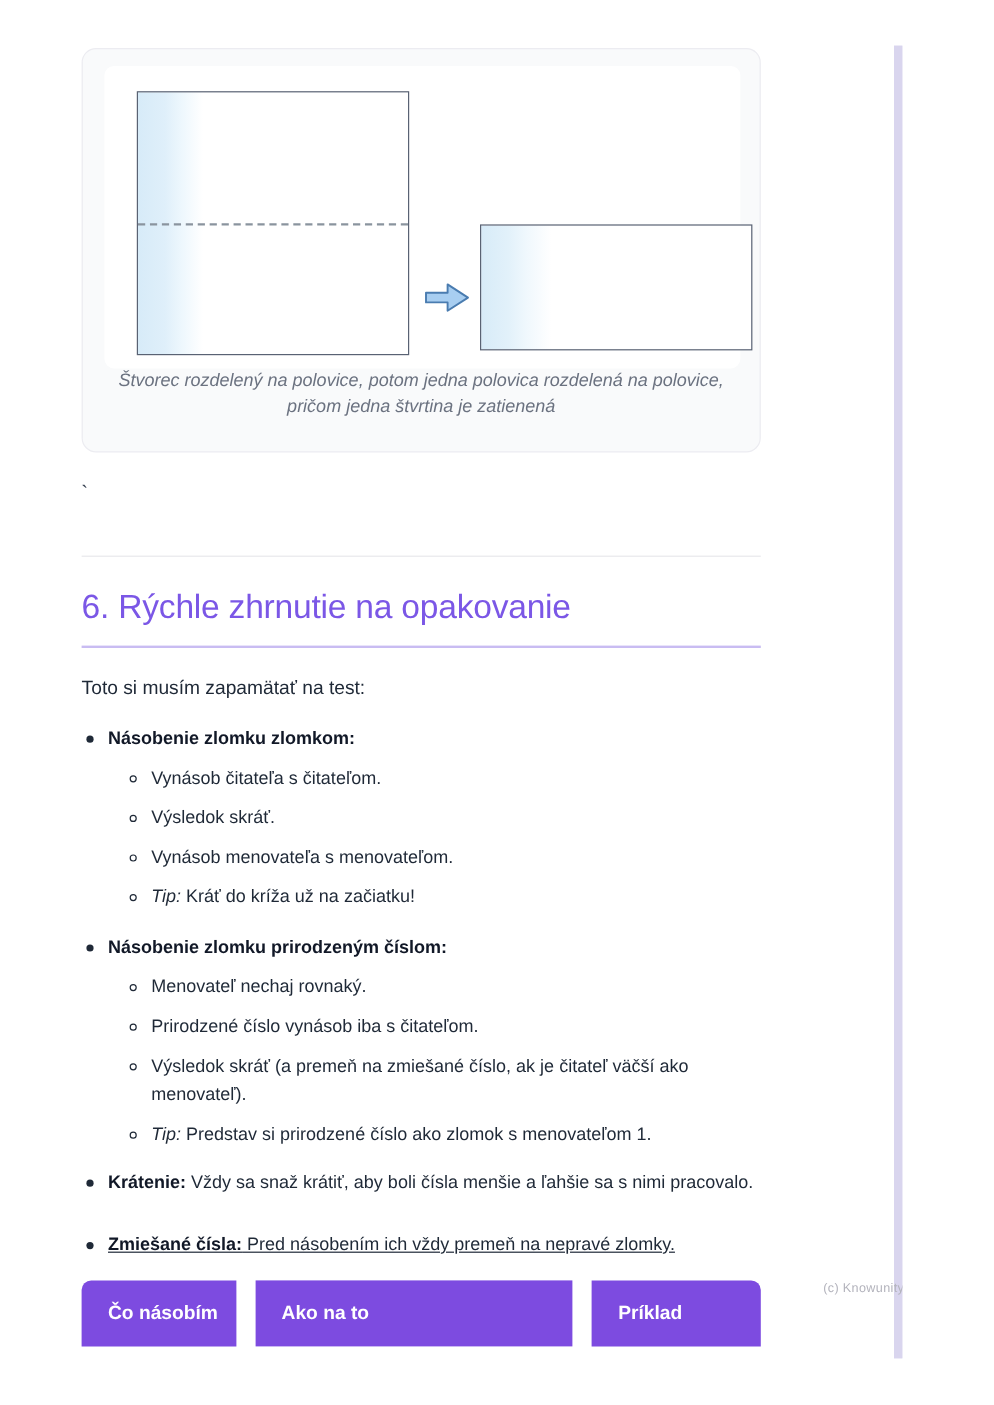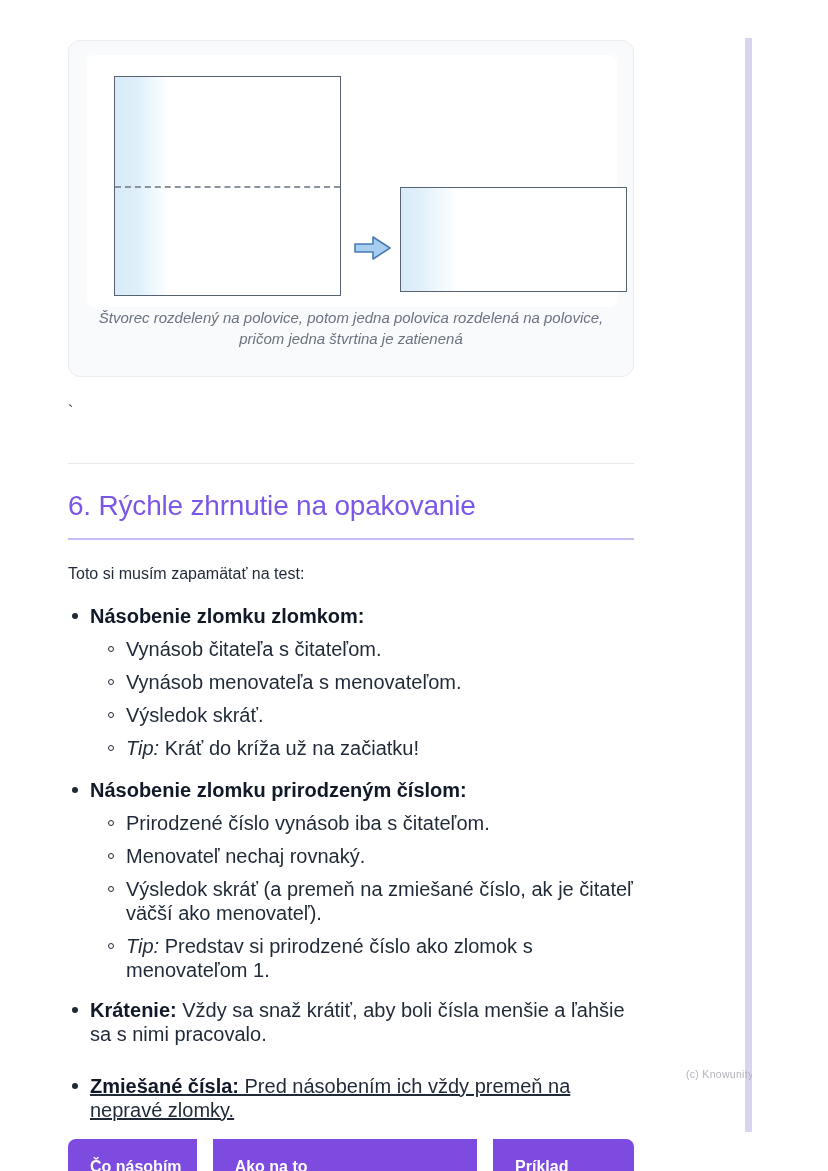--- a/index.html
+++ b/index.html
@@ -103,21 +103,21 @@
     margin-top: 22px;
     font-size: 16px;
     line-height: 24px;
   }
 
   
   .summary { margin-top: 18px; }
   .row {
     display: flex;
     align-items: flex-start;
-    font-size: 20px;
+    font-size: 15px;
     line-height: 24px;
   }
   .row.l1 { margin-top: 18px; padding-left: 4px; }
   .row.l1:first-child { margin-top: 0; }
   .row.l2 { margin-top: 9px; padding-left: 40px; }
   .marker {
     flex: 0 0 auto;
     width: 18px;
     display: flex;
     justify-content: flex-start;
@@ -221,52 +221,52 @@
       <div class="row l2">
         <span class="marker">
             <span class="circle"></span>
           </span>
         <span class="txt">Vynásob čitateľa s čitateľom.</span>
       </div>
       <div class="row l2">
         <span class="marker">
             <span class="circle"></span>
           </span>
+        <span class="txt">Výsledok skráť.</span>
+      </div>
+      <div class="row l2">
+        <span class="marker">
+            <span class="circle"></span>
+          </span>
         <span class="txt">Vynásob menovateľa s menovateľom.</span>
       </div>
       <div class="row l2">
         <span class="marker">
             <span class="circle"></span>
           </span>
-        <span class="txt">Výsledok skráť.</span>
-      </div>
-      <div class="row l2">
-        <span class="marker">
-            <span class="circle"></span>
-          </span>
         <span class="txt"><span class="it">Tip:</span><span> Kráť do kríža už na začiatku!</span></span>
       </div>
 
       <div class="row l1">
         <span class="marker">
             <span class="dot"></span>
           </span>
         <span class="txt b">Násobenie zlomku prirodzeným číslom:</span>
       </div>
       <div class="row l2">
         <span class="marker">
             <span class="circle"></span>
           </span>
+        <span class="txt">Menovateľ nechaj rovnaký.</span>
+      </div>
+      <div class="row l2">
+        <span class="marker">
+            <span class="circle"></span>
+          </span>
         <span class="txt">Prirodzené číslo vynásob iba s čitateľom.</span>
-      </div>
-      <div class="row l2">
-        <span class="marker">
-            <span class="circle"></span>
-          </span>
-        <span class="txt">Menovateľ nechaj rovnaký.</span>
       </div>
       <div class="row l2">
         <span class="marker">
             <span class="circle"></span>
           </span>
         <span class="txt">Výsledok skráť (a premeň na zmiešané číslo, ak je čitateľ väčší ako menovateľ).</span>
       </div>
       <div class="row l2">
         <span class="marker">
             <span class="circle"></span>

